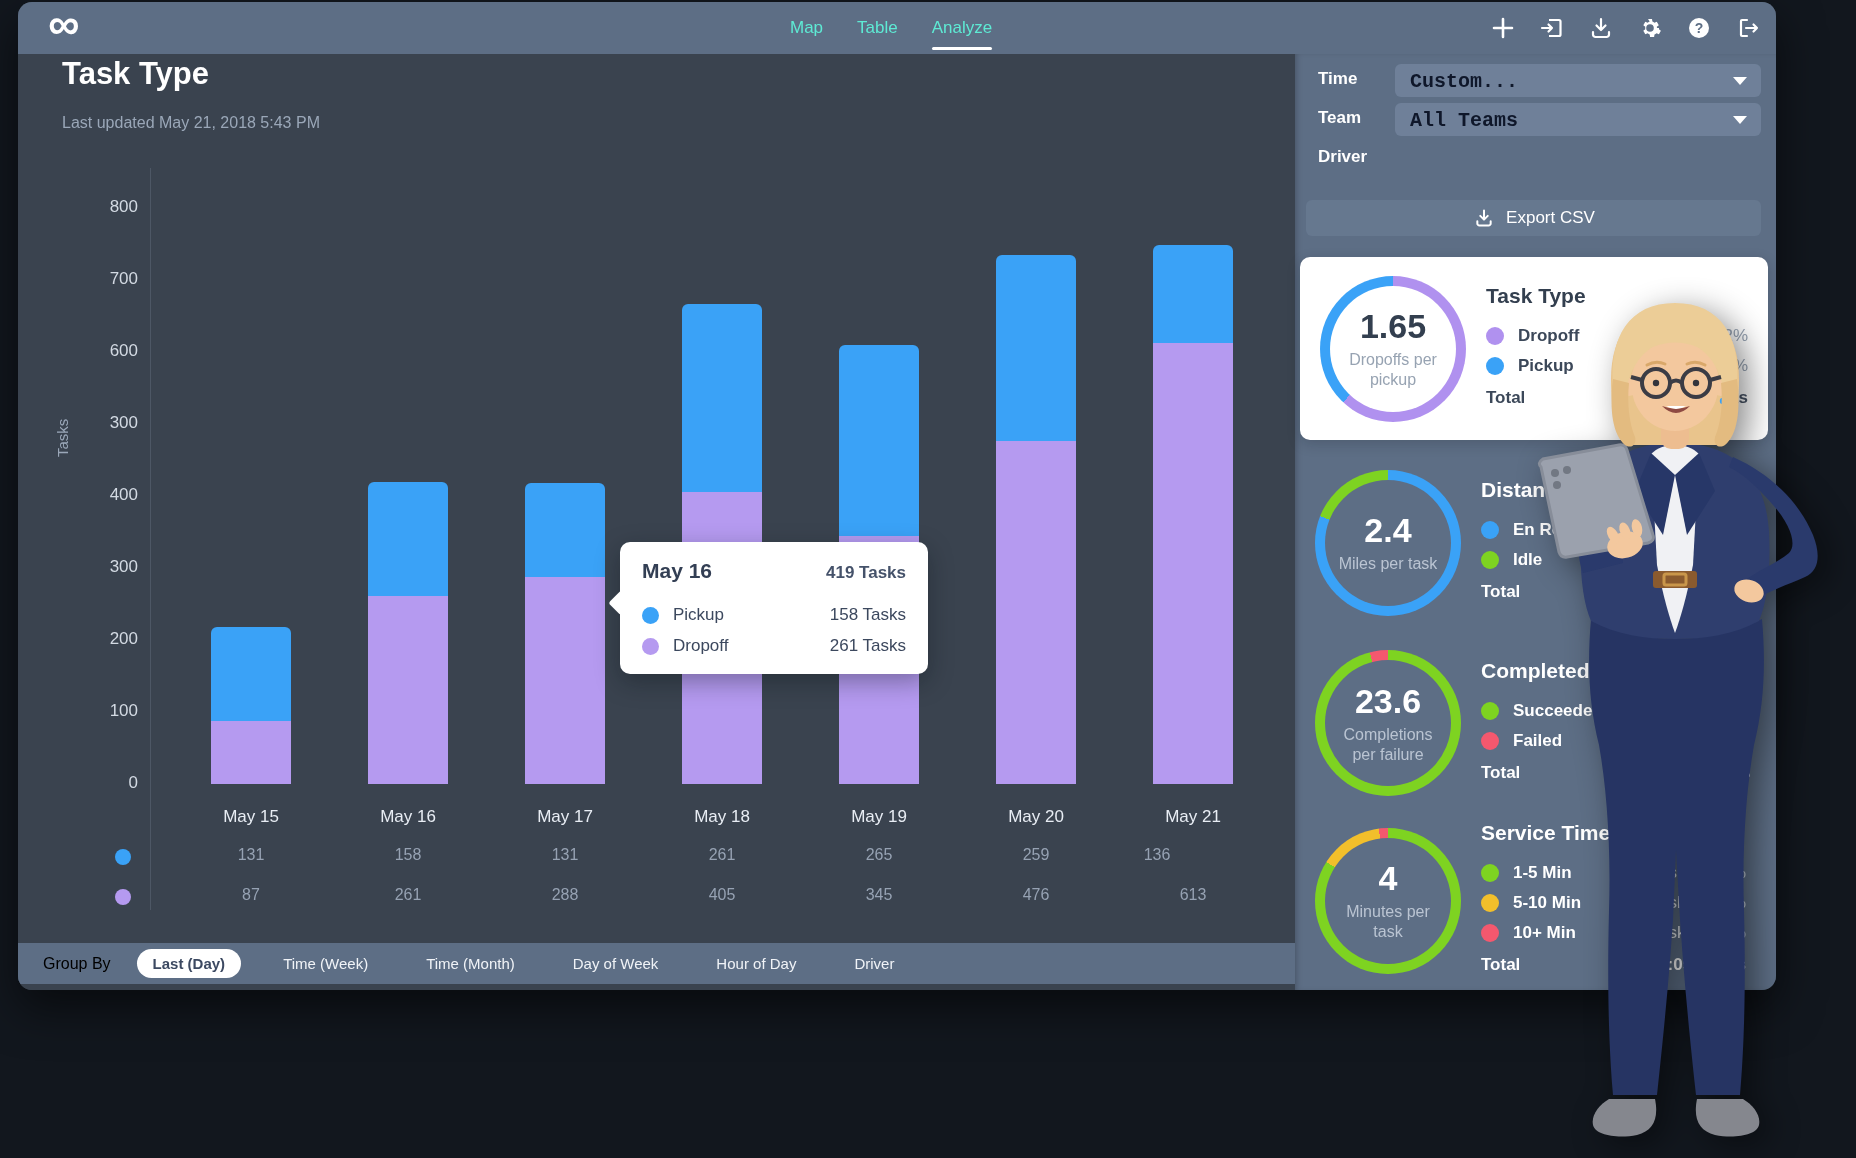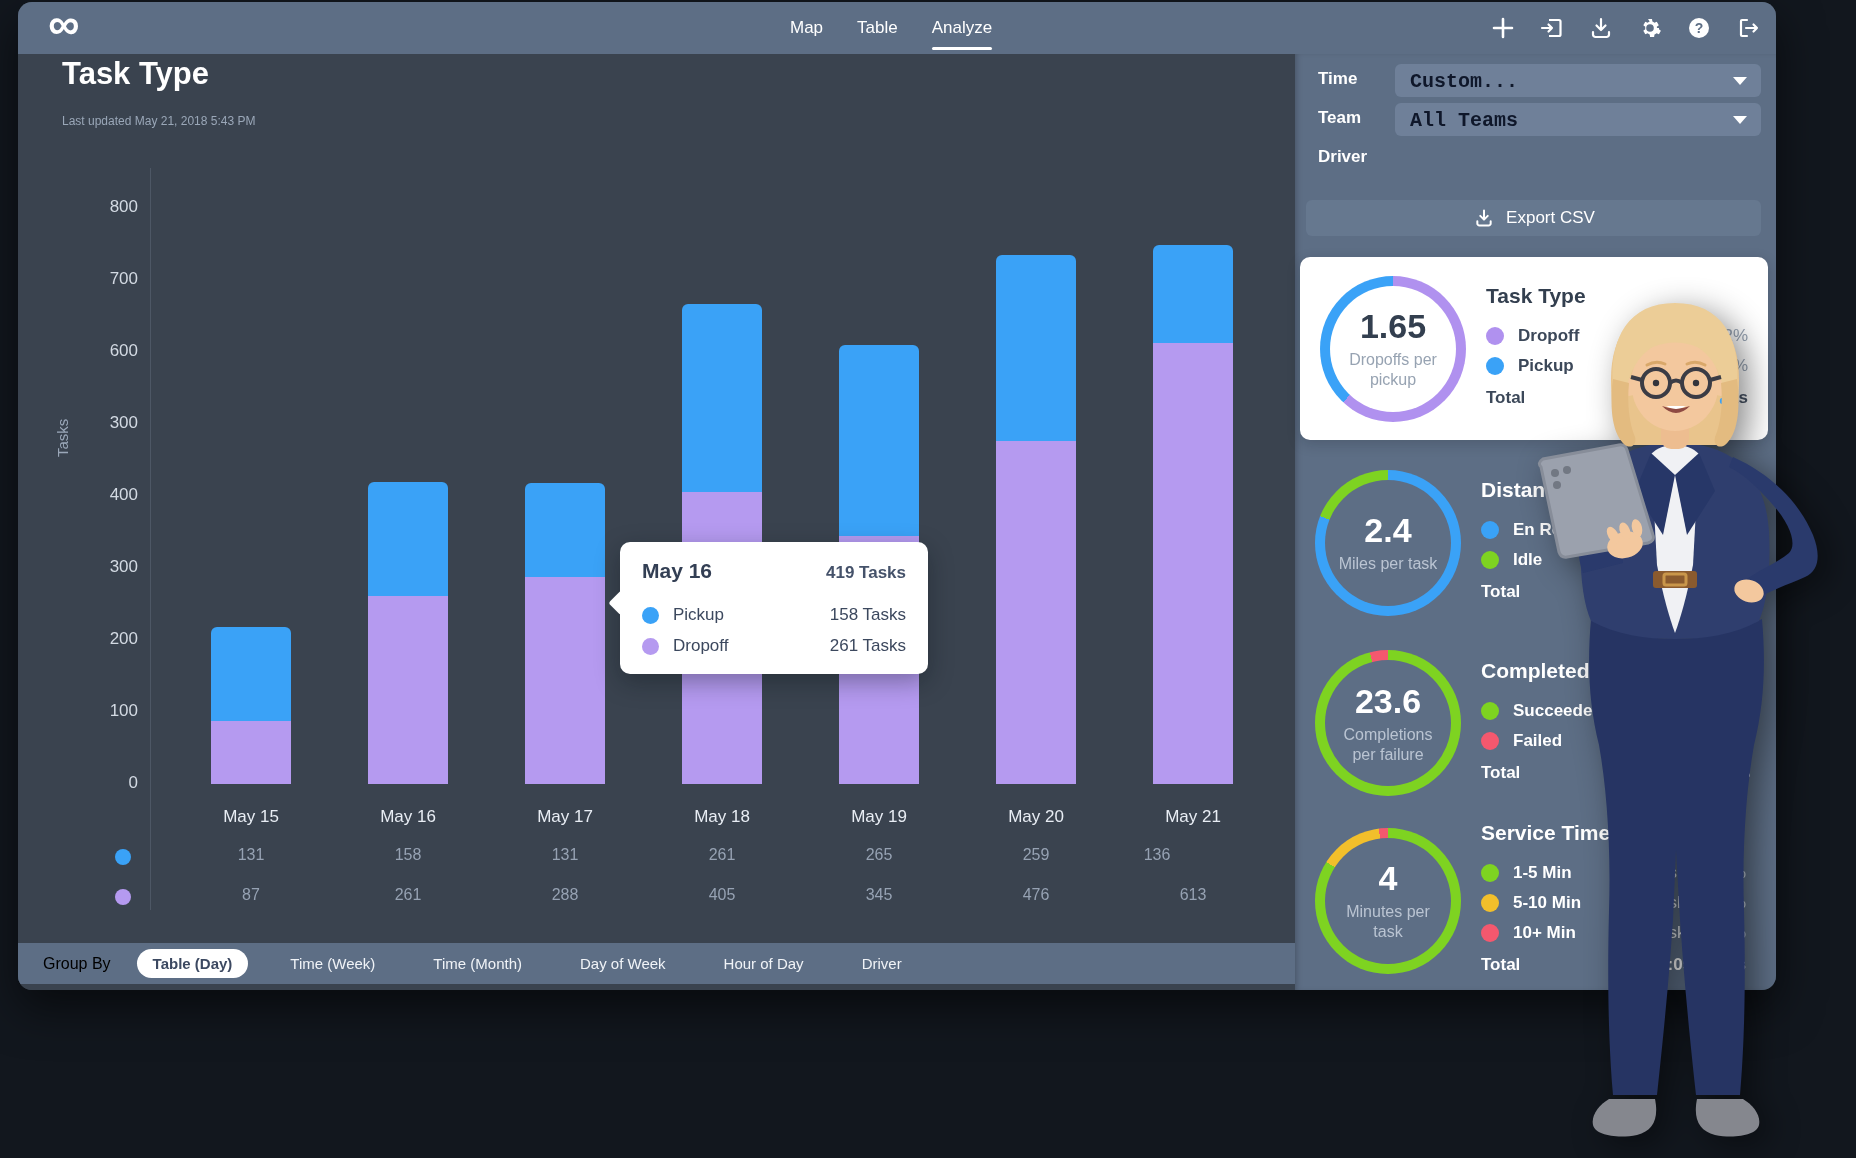--- a/index.html
+++ b/index.html
@@ -4,29 +4,29 @@
 <style>
   html,body{margin:0;padding:0;background:#12171e;}
   *{box-sizing:border-box;font-family:"Liberation Sans",sans-serif;}
   .stage{position:relative;width:1856px;height:1158px;background:#12171e;overflow:hidden;}
   .window{position:absolute;left:18px;top:2px;width:1758px;height:988px;border-radius:14px;
           background:#3a434f;box-shadow:0 18px 45px rgba(0,0,0,.55);overflow:hidden;}
   
   .navbar{position:absolute;left:0;top:0;width:100%;height:52px;background:#5d6e85;}
   .logo{position:absolute;left:30px;top:-4px;font-size:44px;color:#fff;line-height:52px;font-weight:bold;}
   .tabs{position:absolute;left:772px;top:0;height:52px;display:flex;gap:34px;align-items:center;}
-  .tab{position:relative;color:#ffffff;font-size:17px;height:52px;line-height:52px;cursor:pointer;}
+  .tab{position:relative;color:#5eead4;font-size:17px;height:52px;line-height:52px;cursor:pointer;}
   .tab.active::after{content:"";position:absolute;left:0;right:0;bottom:4px;height:3px;background:#fff;border-radius:2px;}
   .nav-icons{position:absolute;right:16px;top:0;height:52px;display:flex;gap:25px;align-items:center;}
   .nav-icon{width:24px;height:24px;display:inline-flex;align-items:center;justify-content:center;cursor:pointer;}
   .nav-icon svg{display:block;}
   
   .chart-panel{position:absolute;left:0;top:52px;width:1277px;height:936px;background:#3a434f;}
   .page-title{position:absolute;left:44px;top:54px;color:#fff;font-size:31px;font-weight:bold;}
-  .updated{position:absolute;left:44px;top:112px;color:#9aa7b8;font-size:12px;}
+  .updated{position:absolute;left:44px;top:112px;color:#9aa7b8;font-size:16px;}
   .ylab{position:absolute;left:36px;top:455px;color:#9aa7b8;font-size:15px;transform:rotate(-90deg);transform-origin:left top;}
   .axis-line{position:absolute;left:132px;top:166px;width:1px;height:742px;background:#4d5765;}
   .ytick{position:absolute;left:0;width:120px;text-align:right;color:#d3dae3;font-size:17px;}
   .bar-stack{position:absolute;width:80px;}
   .seg-top{width:100%;border-radius:6px 6px 0 0;}
   .seg-bottom{width:100%;}
   .cat-label{position:absolute;width:156px;text-align:center;color:#e8edf4;font-size:17px;top:805px;}
   .cnt-row{position:absolute;width:156px;text-align:center;color:#96a2b3;font-size:16px;}
   .legend-dot{position:absolute;width:16px;height:16px;border-radius:50%;}
   
@@ -222,21 +222,21 @@
       <div class="tt-row">
         <span class="tt-dot" id="tt-dot-1" style="background: rgb(181, 154, 240);"></span>
         <span class="tt-label">Dropoff</span>
         <span class="tt-val">261 Tasks</span>
       </div>
     </div>
 
     <div class="group-bar">
       <span class="group-label">Group By</span>
       <span id="group-options" style="display:flex;gap:26px;align-items:center;">
-          <span class="pill selected">Table (Day)</span>
+          <span class="pill selected">Last (Day)</span>
           <span class="pill">Time (Week)</span>
           <span class="pill">Time (Month)</span>
           <span class="pill">Day of Week</span>
           <span class="pill">Hour of Day</span>
           <span class="pill">Driver</span>
         </span>
     </div>
 
     <div class="sidebar">
       <div id="filters">

